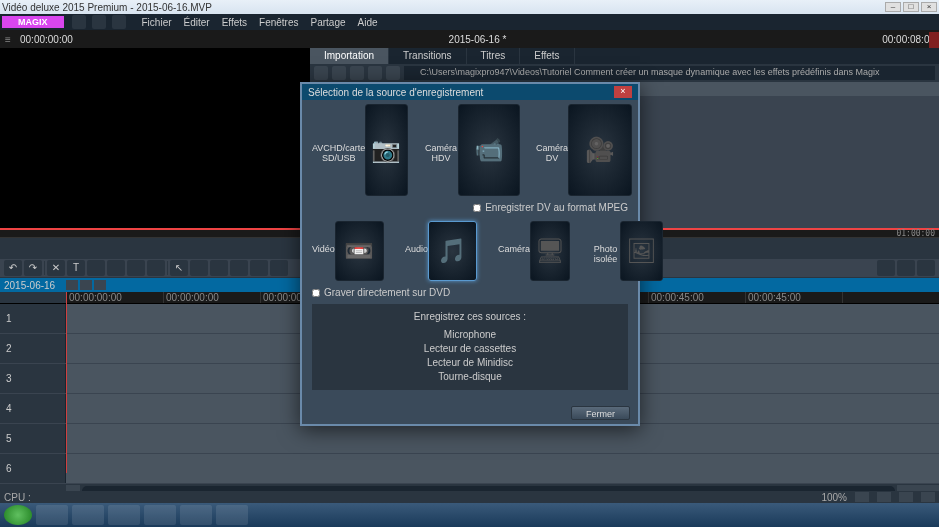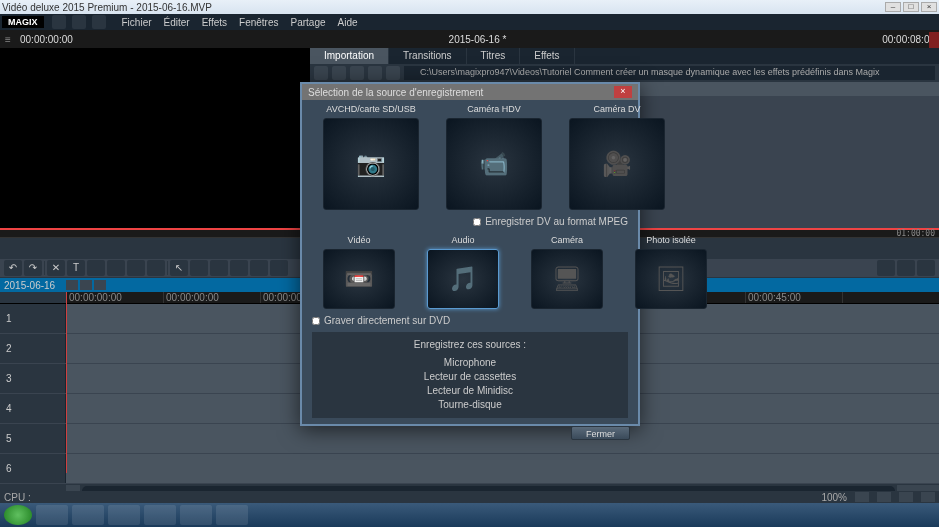--- a/index.html
+++ b/index.html
@@ -5,21 +5,21 @@
 * { margin: 0; padding: 0; box-sizing: border-box; font-family: Tahoma, Arial, sans-serif; font-size: 10px; }
 body { background: #3a4450; width: 939px; height: 527px; overflow: hidden; position: relative; }
 
 
 .titlebar { height: 14px; background: linear-gradient(#e8f0f8,#d8e4f0); display: flex; align-items: center; padding: 0 2px; font-size: 9px; color: #333; }
 .titlebar .win-controls { margin-left: auto; display: flex; gap: 2px; }
 .titlebar .win-controls span { width: 16px; height: 10px; background: #e0e0e0; border: 1px solid #aaa; text-align: center; line-height: 8px; font-size: 8px; cursor: pointer; }
 
 
 .menubar { height: 16px; background: #1a2530; display: flex; align-items: center; padding: 0 2px; color: #ccc; font-size: 10px; }
-.menubar .logo { background: #000000; color: #fff; font-weight: bold; padding: 1px 6px; margin-right: 8px; font-size: 9px; }
+.menubar .logo { background: #d946ef; color: #fff; font-weight: bold; padding: 1px 16px; margin-right: 8px; font-size: 9px; }
 .menubar .mb-icons { display: flex; gap: 6px; margin-right: 10px; }
 .menubar .mb-icons span { width: 14px; height: 14px; background: #2a3540; border-radius: 2px; }
 .menubar .menu-item { padding: 0 6px; cursor: pointer; }
 
 
 .timecode-bar { height: 18px; background: #1a1a1a; display: flex; align-items: center; color: #ddd; font-family: monospace; font-size: 11px; }
 .timecode-bar .tc-hamburger { width: 16px; text-align: center; color: #888; }
 .timecode-bar .tc-left { padding-left: 4px; }
 .timecode-bar .tc-center { flex: 1; text-align: center; }
 .timecode-bar .tc-right { padding-right: 4px; }
@@ -82,26 +82,26 @@
 
 .statusbar { position: absolute; bottom: 24px; left: 0; right: 0; height: 12px; background: #2a3540; color: #aaa; font-size: 8px; display: flex; align-items: center; padding: 0 4px; }
 .statusbar .right { margin-left: auto; display: flex; gap: 8px; align-items: center; }
 .statusbar .sb-btn { width: 14px; height: 10px; background: #3a4550; }
 
 
 .taskbar { position: absolute; bottom: 0; left: 0; right: 0; height: 24px; background: linear-gradient(#3a5a7a,#1a3a5a); display: flex; align-items: center; gap: 4px; padding: 0 4px; }
 .taskbar .tb-item { width: 32px; height: 20px; background: rgba(255,255,255,0.1); border-radius: 2px; cursor: pointer; }
 .taskbar .start { width: 28px; height: 20px; background: radial-gradient(circle,#60c060,#208020); border-radius: 50%; }
 .modal { position: absolute; left: 300px; top: 82px; width: 340px; height: 344px; background: #3a4a5a; border: 2px solid #6a8aaa; box-shadow: 0 4px 20px rgba(0,0,0,0.6); z-index: 100; display: flex; flex-direction: column; }
-.modal-title { height: 16px; background: #737373; color: #ddd; font-size: 9px; padding: 2px 6px; display: flex; align-items: center; }
+.modal-title { height: 16px; background: #0c4a6e; color: #ddd; font-size: 9px; padding: 2px 6px; display: flex; align-items: center; }
 .modal-title .close { margin-left: auto; width: 18px; height: 12px; background: #c04040; color: #fff; text-align: center; line-height: 10px; font-size: 9px; cursor: pointer; }
 .modal-body { flex: 1; padding: 4px 10px; display: flex; flex-direction: column; }
 
 .src-row { display: flex; gap: 16px; justify-content: space-between; margin-bottom: 2px; }
-.src-item { width: 96px; display: flex; flex-direction: column; align-items: center; margin-left: 11px; }
+.src-item { width: 96px; display: flex; flex-direction: row; align-items: center; }
 .src-label { color: #ddd; font-size: 9px; height: 14px; text-align: center; }
 .src-thumb { width: 96px; height: 92px; background: radial-gradient(ellipse at center,#2a3540 0%,#0a1520 100%); border: 1px solid #1a2530; border-radius: 3px; cursor: pointer; display: flex; align-items: center; justify-content: center; color: #555; font-size: 24px; }
 .src-thumb.small { height: 60px; }
 .src-item.selected .src-thumb { border: 1px solid #5a9ad0; box-shadow: 0 0 4px #5a9ad0; }
 .src-check { color: #ccc; font-size: 8px; margin-top: 4px; display: flex; align-items: center; gap: 4px; }
 .src-check input { width: 8px; height: 8px; }
 
 .src-row.bottom { gap: 21px; margin-top: 8px; }
 .src-row.bottom .src-item { width: 72px; }
 .src-row.bottom .src-thumb { width: 72px; }

